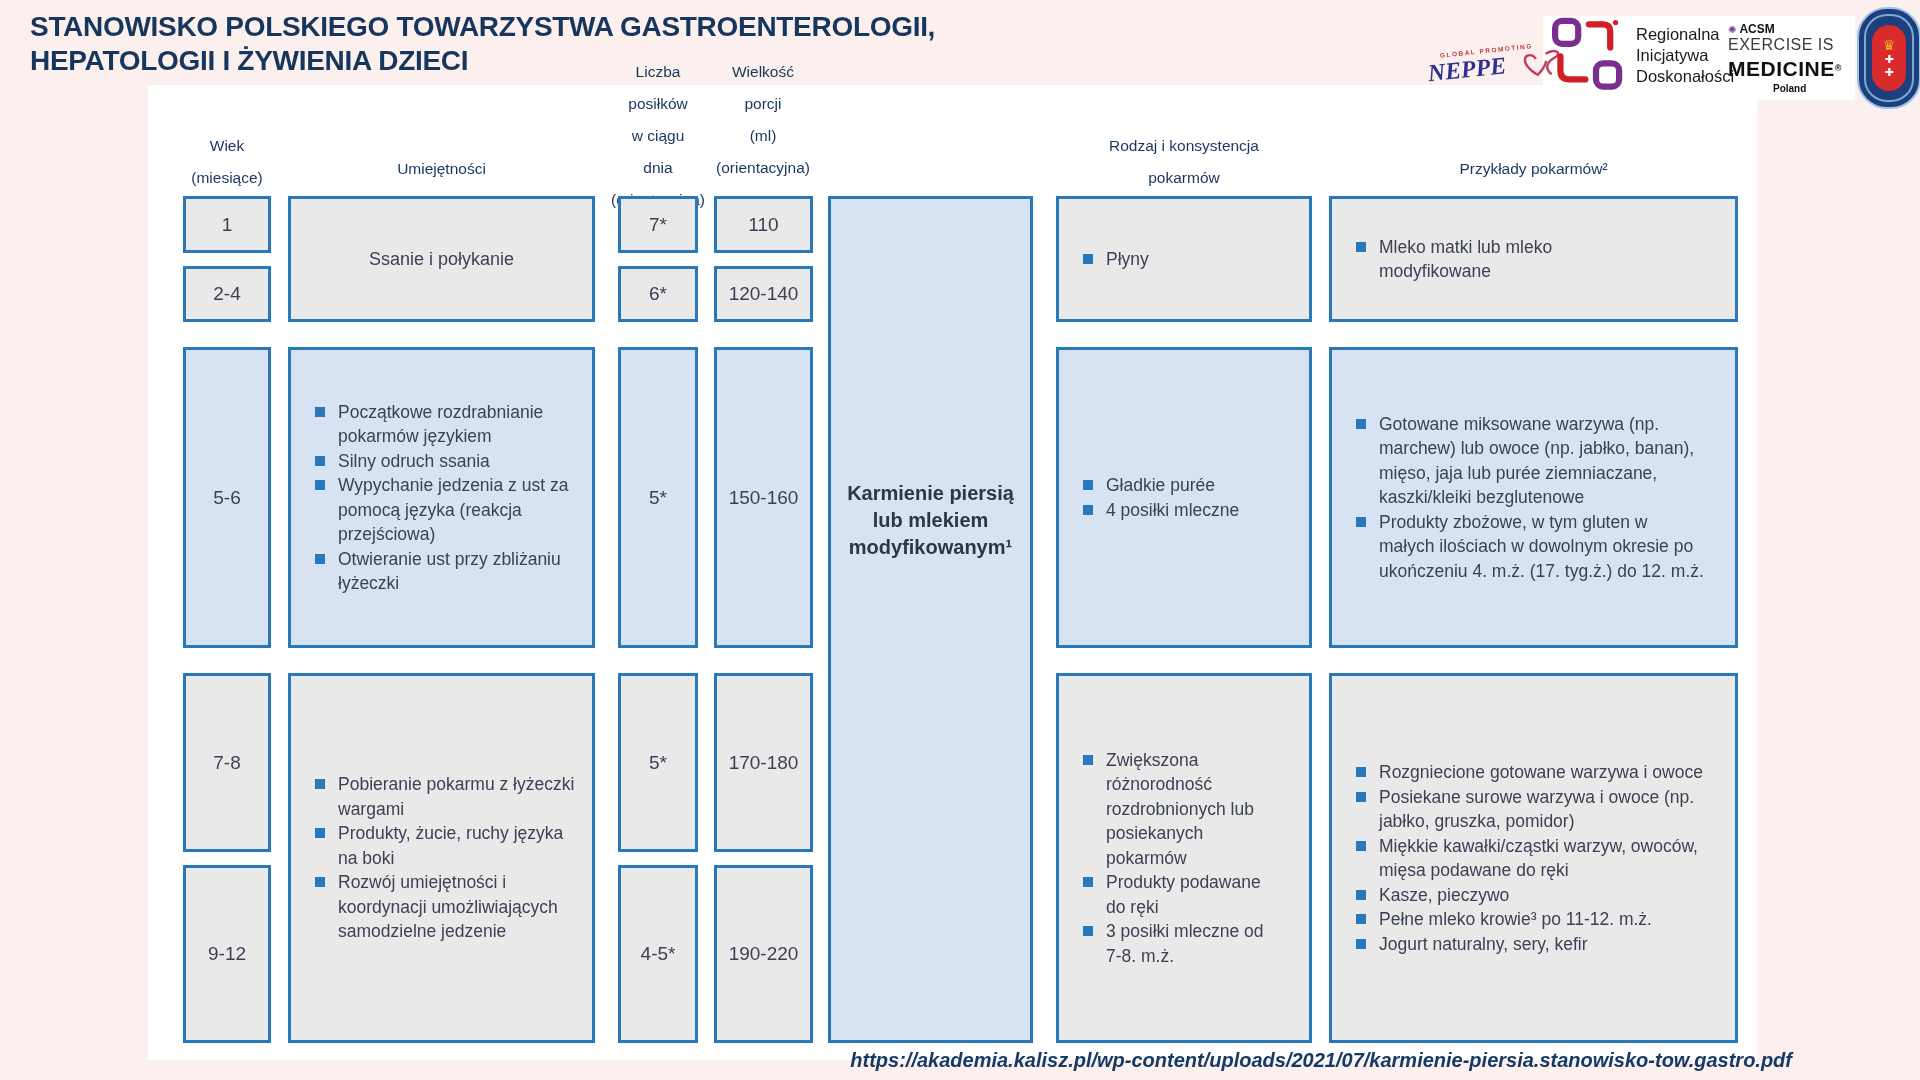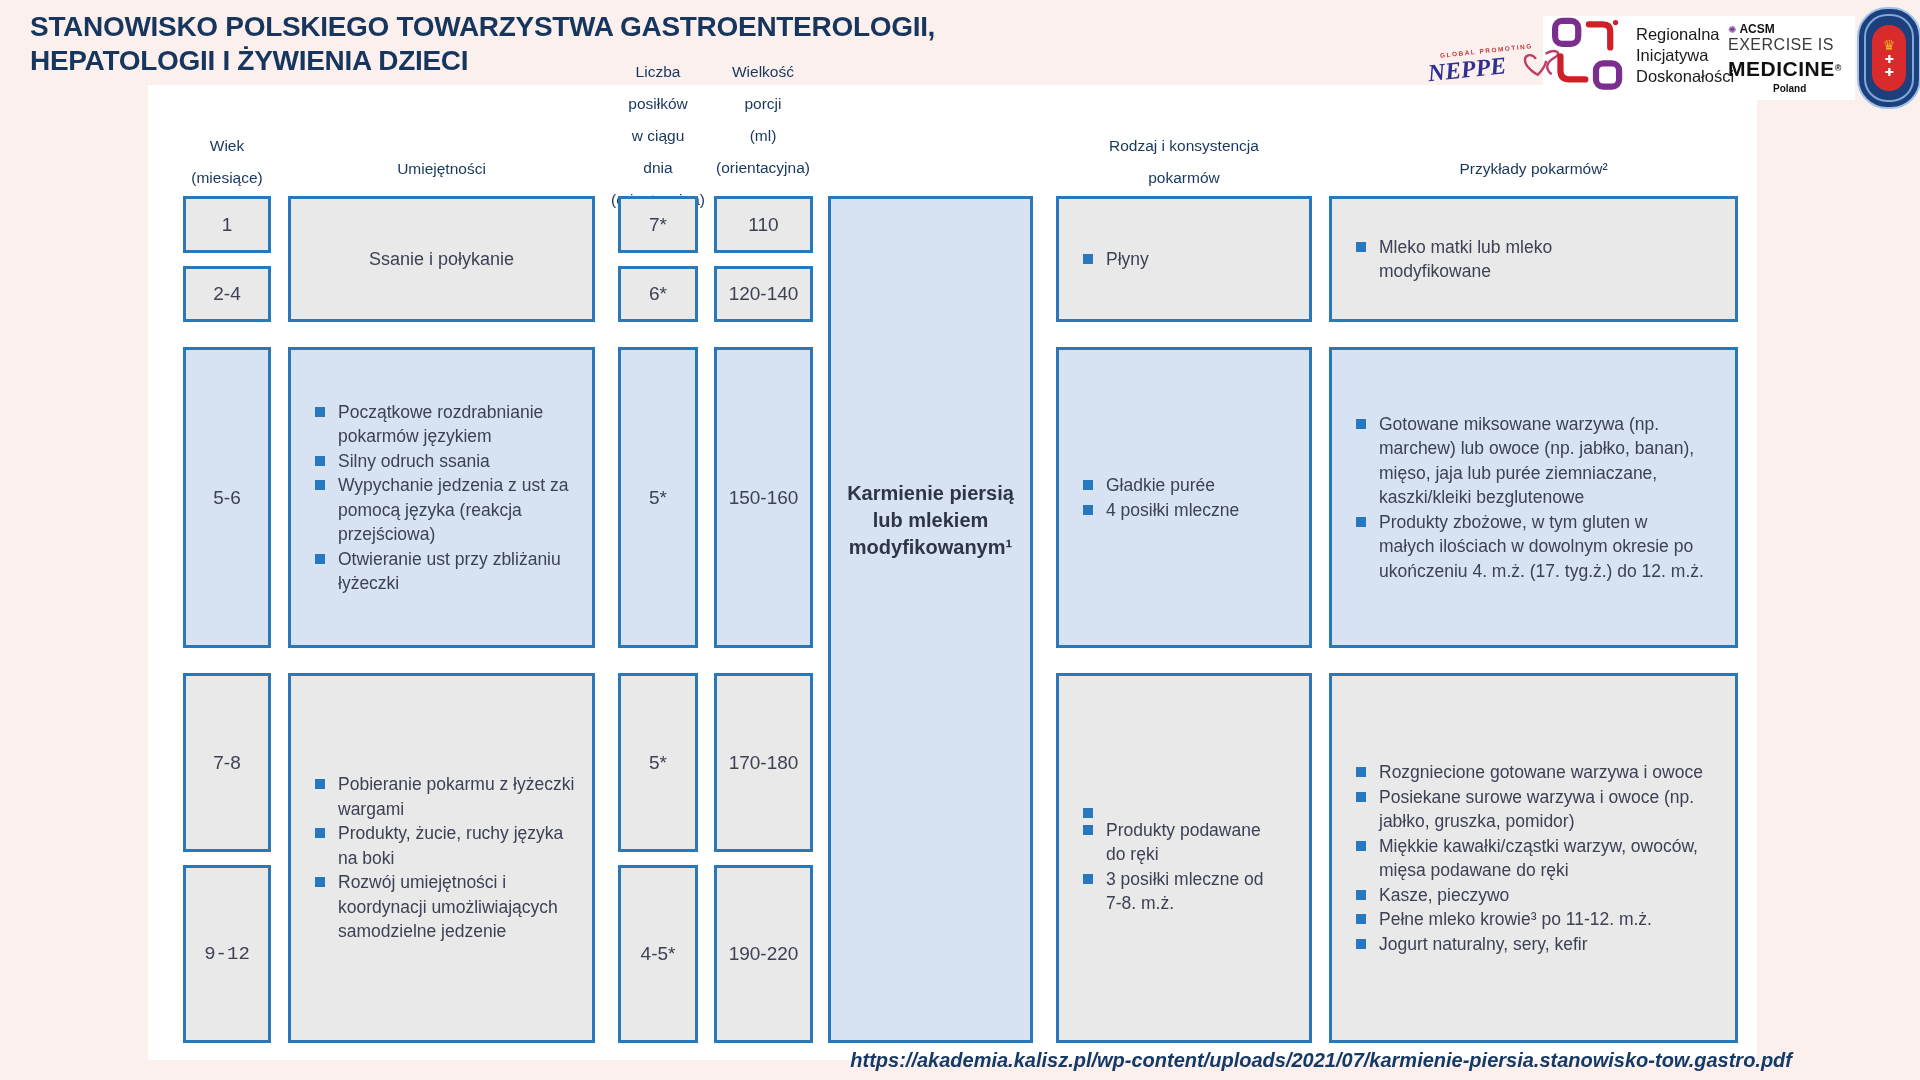--- a/index.html
+++ b/index.html
@@ -127,21 +127,21 @@
 (ml)
 (orientacyjna)</div>
 <div class="hdr" style="left:1056px;top:130px;width:256px;">Rodzaj i konsystencja
 pokarmów</div>
 <div class="hdr" style="left:1329px;top:153px;width:409px;">Przykłady pokarmów²</div>
 
 <div class="box gray val" style="left:183px;top:196px;width:88px;height:57px;">1</div>
 <div class="box gray val" style="left:183px;top:266px;width:88px;height:56px;">2-4</div>
 <div class="box blue val" style="left:183px;top:347px;width:88px;height:301px;">5-6</div>
 <div class="box gray val" style="left:183px;top:673px;width:88px;height:179px;text-align:center;">7-8</div>
-<div class="box gray val" style="left:183px;top:865px;width:88px;height:178px;font-family:Liberation Mono, monospace;">9-12</div>
+<div class="box gray val" style="left:183px;top:865px;width:88px;height:178px;">9-12</div>
 
 <div class="box gray val" style="left:288px;top:196px;width:307px;height:126px;font-size:18px;">Ssanie i połykanie</div>
 
 <div class="box blue bl" style="left:288px;top:347px;width:307px;height:301px;">
   <div class="li">
       <span class="sq"></span>
       <span>Początkowe rozdrabnianie pokarmów językiem</span>
     </div>
   <div class="li">
       <span class="sq"></span>
@@ -202,20 +202,21 @@
       <span>Gładkie purée</span>
     </div>
   <div class="li">
       <span class="sq"></span>
       <span>4 posiłki mleczne</span>
     </div>
 </div>
 <div class="box gray bl" style="left:1056px;top:673px;width:256px;height:370px;padding-right:40px;">
   <div class="li">
       <span class="sq"></span>
+      <span>Zwiększona różnorodność rozdrobnionych lub posiekanych pokarmów</span>
     </div>
   <div class="li">
       <span class="sq"></span>
       <span>Produkty podawane do ręki</span>
     </div>
   <div class="li">
       <span class="sq"></span>
       <span>3 posiłki mleczne od 7-8. m.ż.</span>
     </div>
 </div>

